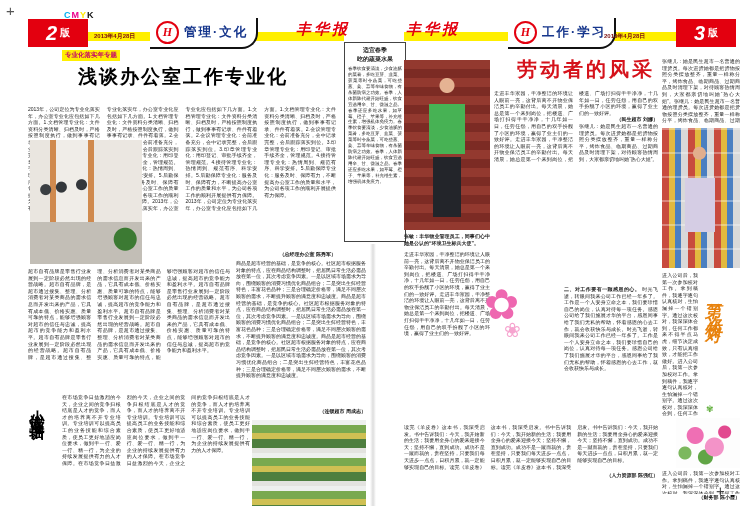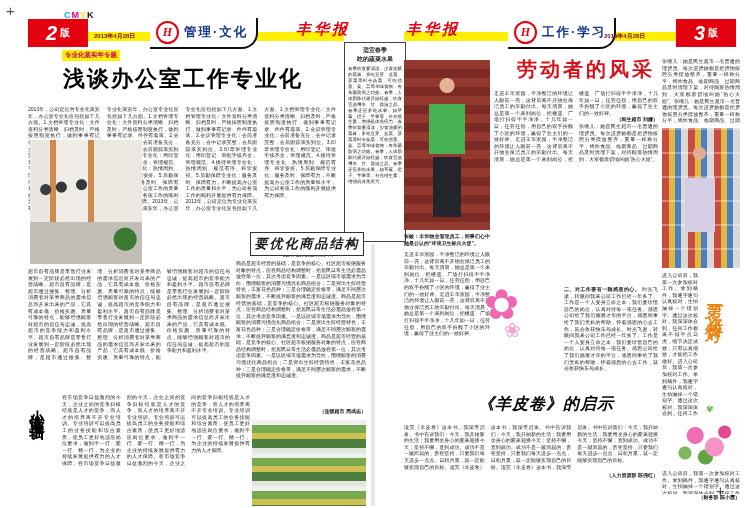--- a/index.html
+++ b/index.html
@@ -28,21 +28,21 @@
   
   .txt{font-size:5px;line-height:1.32;text-align:justify;color:#222;overflow:hidden;word-break:break-all;}
   .small{font-size:4.5px;}
   .c2{column-count:2;column-gap:6px;}
   .c3{column-count:3;column-gap:6px;}
   .c4{column-count:4;column-gap:7px;}
   .credit{font-size:5px;font-weight:bold;color:#111;text-align:right;}
   .lead{font-weight:bold;}
   .vt{writing-mode:vertical-rl;text-orientation:upright;}
   
-  .h-main{font-size:22px;font-weight:bold;letter-spacing:2px;text-align:center;color:#000;}
+  .h-main{font-size:19px;font-weight:bold;letter-spacing:2px;text-align:center;color:#000;}
   .h-red{font-size:20px;font-weight:bold;letter-spacing:3px;text-align:center;color:#d5121b;}
   .h-sans{font-size:18px;font-weight:bold;text-align:center;color:#000;background:#fff;
           display:flex;align-items:center;justify-content:center;}
   .h-box{border:1px solid #333;display:flex;align-items:center;justify-content:center;
          font-size:13px;font-weight:bold;font-style:italic;letter-spacing:2px;background:#fff;}
   .h-cal{font-size:16px;font-weight:bold;font-style:italic;letter-spacing:1px;text-align:center;color:#000;}
   .vhead-black{font-size:15px;font-weight:bold;letter-spacing:3px;color:#000;}
   .vhead-orange{font-size:16px;font-weight:bold;font-style:italic;letter-spacing:6px;color:#e8820c;
                 font-family:"Liberation Serif",serif;}
   .gw-title{color:#2f9e49;font-weight:bold;font-size:13px;letter-spacing:5px;line-height:1.7;text-align:right;}
@@ -126,21 +126,20 @@
     <div class="cb-title" style="margin-bottom:2px;">吃的蔬菜水果</div>
     <div class="txt small" style="height:160px;">春季饮食要清淡，少食油腻的菜肴，多吃豆芽、韭菜、菠菜等时令蔬菜，可吃些葱、姜、蒜等辛味食物，有杀菌防病之功效。春季，人体新陈代谢开始旺盛，饮食宜选用辛、甘、微温之品。春季还应多吃水果，如草莓、橙子、苹果等，补充维生素，增强机体免疫力。春季饮食要清淡，少食油腻的菜肴，多吃豆芽、韭菜、菠菜等时令蔬菜，可吃些葱、姜、蒜等辛味食物，有杀菌防病之功效。春季，人体新陈代谢开始旺盛，饮食宜选用辛、甘、微温之品。春季还应多吃水果，如草莓、橙子、苹果等，补充维生素，增强机体免疫力。</div>
   </div>
   <div class="abs fold" style="left:370px;top:244px;width:6px;height:262px;"></div>
 
   <div class="abs h-main serif" style="left:30px;top:64px;width:306px;">浅谈办公室工作专业化</div>
   <div class="abs txt c4" style="left:28px;top:106px;width:308px;height:158px;">2013年，公司定位为专业化落实年，办公室专业化应包括如下几方面。1.文档管理专业化：文件资料分类清晰、归档及时，严格按照制度执行，做到事事有记录、件件有着落。2.会议管理专业化：会前准备充分，会中记录完整，会后跟踪落实到位。3.印章管理专业化：用印登记、审批手续齐全，管理规范。4.接待管理专业化：热情周到、规范有序、科学安排。5.后勤保障专业化：服务及时、保障有力，不断提高办公室工作的质量和水平，为公司各项工作的顺利开展提供有力保障。2013年，公司定位为专业化落实年，办公室专业化应包括如下几方面。1.文档管理专业化：文件资料分类清晰、归档及时，严格按照制度执行，做到事事有记录、件件有着落。2.会议管理专业化：会前准备充分，会中记录完整，会后跟踪落实到位。3.印章管理专业化：用印登记、审批手续齐全，管理规范。4.接待管理专业化：热情周到、规范有序、科学安排。5.后勤保障专业化：服务及时、保障有力，不断提高办公室工作的质量和水平，为公司各项工作的顺利开展提供有力保障。2013年，公司定位为专业化落实年，办公室专业化应包括如下几方面。1.文档管理专业化：文件资料分类清晰、归档及时，严格按照制度执行，做到事事有记录、件件有着落。2.会议管理专业化：会前准备充分，会中记录完整，会后跟踪落实到位。3.印章管理专业化：用印登记、审批手续齐全，管理规范。4.接待管理专业化：热情周到、规范有序、科学安排。5.后勤保障专业化：服务及时、保障有力，不断提高办公室工作的质量和水平，为公司各项工作的顺利开展提供有力保障。2013年，公司定位为专业化落实年，办公室专业化应包括如下几方面。1.文档管理专业化：文件资料分类清晰、归档及时，严格按照制度执行，做到事事有记录、件件有着落。2.会议管理专业化：会前准备充分，会中记录完整，会后跟踪落实到位。3.印章管理专业化：用印登记、审批手续齐全，管理规范。4.接待管理专业化：热情周到、规范有序、科学安排。5.后勤保障专业化：服务及时、保障有力，不断提高办公室工作的质量和水平，为公司各项工作的顺利开展提供有力保障。</div>
   <div class="abs photo ph-office" style="left:30px;top:140px;width:112px;height:124px;"></div>
   <div class="abs credit" style="left:252px;top:251px;width:84px;">（总经理办公室 陈秀军）</div>
 
-  <div class="abs h-box serif" style="left:250px;top:232px;width:112px;height:22px;">要优化商品结构</div>
   <div class="abs txt" style="left:236px;top:260px;width:130px;height:146px;">商品是超市经营的基础，是竞争的核心。社区超市根据服务对象的特点，应在商品结构调整时，把居民日常生活必需品放在第一位，其次考虑竞争因素。一是以区域市场需求为导向，围绕顾客的消费习惯优化商品组合；二是突出生鲜经营特色，丰富花色品种；三是合理确定价格带，满足不同层次顾客的需求，不断提升顾客的满意度和忠诚度。商品是超市经营的基础，是竞争的核心。社区超市根据服务对象的特点，应在商品结构调整时，把居民日常生活必需品放在第一位，其次考虑竞争因素。一是以区域市场需求为导向，围绕顾客的消费习惯优化商品组合；二是突出生鲜经营特色，丰富花色品种；三是合理确定价格带，满足不同层次顾客的需求，不断提升顾客的满意度和忠诚度。商品是超市经营的基础，是竞争的核心。社区超市根据服务对象的特点，应在商品结构调整时，把居民日常生活必需品放在第一位，其次考虑竞争因素。一是以区域市场需求为导向，围绕顾客的消费习惯优化商品组合；二是突出生鲜经营特色，丰富花色品种；三是合理确定价格带，满足不同层次顾客的需求，不断提升顾客的满意度和忠诚度。</div>
   <div class="abs credit" style="left:282px;top:408px;width:84px;">（连锁超市 周成志）</div>
   <div class="abs photo ph-shelves" style="left:252px;top:420px;width:114px;height:86px;"></div>
 
   <div class="abs txt c3" style="left:28px;top:268px;width:202px;height:122px;">超市自有品牌是零售行业发展到一定阶段必然出现的经营战略。超市自有品牌，是超市通过搜集、整理、分析消费者对某类商品的需求信息而开发出来的产品，它具有成本低、价格实惠、质量可靠的特点，能够增强顾客对超市的信任与忠诚，提高超市的竞争能力和盈利水平。超市自有品牌是零售行业发展到一定阶段必然出现的经营战略。超市自有品牌，是超市通过搜集、整理、分析消费者对某类商品的需求信息而开发出来的产品，它具有成本低、价格实惠、质量可靠的特点，能够增强顾客对超市的信任与忠诚，提高超市的竞争能力和盈利水平。超市自有品牌是零售行业发展到一定阶段必然出现的经营战略。超市自有品牌，是超市通过搜集、整理、分析消费者对某类商品的需求信息而开发出来的产品，它具有成本低、价格实惠、质量可靠的特点，能够增强顾客对超市的信任与忠诚，提高超市的竞争能力和盈利水平。超市自有品牌是零售行业发展到一定阶段必然出现的经营战略。超市自有品牌，是超市通过搜集、整理、分析消费者对某类商品的需求信息而开发出来的产品，它具有成本低、价格实惠、质量可靠的特点，能够增强顾客对超市的信任与忠诚，提高超市的竞争能力和盈利水平。</div>
 
   <div class="abs vt vhead-black" style="left:27px;top:398px;height:108px;">小议专业培训</div>
   <div class="abs txt c3" style="left:62px;top:394px;width:188px;height:112px;">在市场竞争日益激烈的今天，企业之间的竞争归根结底是人才的竞争，而人才的培养离不开专业培训。专业培训可以提高员工的业务技能和综合素质，使员工更好地适应岗位要求，做到干一行、爱一行、精一行，为企业的持续发展提供有力的人才保障。在市场竞争日益激烈的今天，企业之间的竞争归根结底是人才的竞争，而人才的培养离不开专业培训。专业培训可以提高员工的业务技能和综合素质，使员工更好地适应岗位要求，做到干一行、爱一行、精一行，为企业的持续发展提供有力的人才保障。在市场竞争日益激烈的今天，企业之间的竞争归根结底是人才的竞争，而人才的培养离不开专业培训。专业培训可以提高员工的业务技能和综合素质，使员工更好地适应岗位要求，做到干一行、爱一行、精一行，为企业的持续发展提供有力的人才保障。</div>
 
   <div class="abs photo ph-woman" style="left:404px;top:60px;width:86px;height:170px;"></div>
@@ -156,21 +155,20 @@
 
   <div class="abs" style="left:484px;top:288px;width:78px;height:102px;">
     <span class="flower-big">✿</span>
     <span class="flower-small">❀</span>
   </div>
   <div class="abs txt" style="left:564px;top:286px;width:94px;height:106px;">
     <span class="lead">二、对工作要有一颗感恩的心。</span>
     <span>时光飞逝，转眼间我来公司工作已经一年多了。工作是一个人安身立命之本，我们要珍惜自己的岗位，认真对待每一项任务。感恩公司给了我们施展才华的平台，感恩同事给了我们无私的帮助，怀着感恩的心去工作，就会收获快乐与成长。时光飞逝，转眼间我来公司工作已经一年多了。工作是一个人安身立命之本，我们要珍惜自己的岗位，认真对待每一项任务。感恩公司给了我们施展才华的平台，感恩同事给了我们无私的帮助，怀着感恩的心去工作，就会收获快乐与成长。</span>
   </div>
 
-  <div class="abs h-cal serif" style="left:458px;top:394px;width:176px;">《羊皮卷》的启示</div>
   <div class="abs txt c3" style="left:404px;top:424px;width:254px;height:78px;">读完《羊皮卷》这本书，我深受启发。书中告诉我们：今天，我开始新的生活；我要用全身心的爱来迎接今天；坚持不懈，直到成功。成功不是一蹴而就的，贵在坚持，只要我们每天进步一点点，日积月累，就一定能够实现自己的目标。读完《羊皮卷》这本书，我深受启发。书中告诉我们：今天，我开始新的生活；我要用全身心的爱来迎接今天；坚持不懈，直到成功。成功不是一蹴而就的，贵在坚持，只要我们每天进步一点点，日积月累，就一定能够实现自己的目标。读完《羊皮卷》这本书，我深受启发。书中告诉我们：今天，我开始新的生活；我要用全身心的爱来迎接今天；坚持不懈，直到成功。成功不是一蹴而就的，贵在坚持，只要我们每天进步一点点，日积月累，就一定能够实现自己的目标。</div>
   <div class="abs credit" style="left:584px;top:472px;width:74px;background:#fff;">（人力资源部 陈强红）</div>
 
   <div class="abs txt" style="left:662px;top:58px;width:78px;height:66px;">张继儿：她是民生超市一名普通的理货员。每次进货她都是把货物按照分类摆放整齐，重量一样称分平，烤炸食品、临期商品、过期商品及时清理下架，对待顾客热情周到，大家都亲切地叫她“热心大姐”。张继儿：她是民生超市一名普通的理货员。每次进货她都是把货物按照分类摆放整齐，重量一样称分平，烤炸食品、临期商品、过期商品及时清理下架，对待顾客热情周到，大家都亲切地叫她“热心大姐”。</div>
   <div class="abs photo ph-market" style="left:662px;top:128px;width:78px;height:140px;"></div>
   <div class="abs txt" style="left:662px;top:272px;width:36px;height:146px;">进入公司后，我第一次参加校对工作。拿到稿件，我逐字逐句认真核对，生怕漏掉一个错别字。通过这次校对，我深深体会到，任何工作都来不得半点马虎，细节决定成败，只有认真细致，才能把工作做好。进入公司后，我第一次参加校对工作。拿到稿件，我逐字逐句认真核对，生怕漏掉一个错别字。通过这次校对，我深深体会到，任何工作都来不得半点马虎，细节决定成败，只有认真细致，才能把工作做好。</div>
   <div class="abs vt vhead-orange" style="left:702px;top:290px;height:116px;">第一次校对</div>
   <div class="abs leaf" style="left:706px;top:404px;">✾</div>
   <div class="abs photo ph-flower" style="left:676px;top:418px;width:64px;height:50px;"></div>
   <div class="abs txt" style="left:662px;top:470px;width:78px;height:24px;">进入公司后，我第一次参加校对工作。拿到稿件，我逐字逐句认真核对，生怕漏掉一个错别字。通过这次校对，我深深体会到，任何工作都来不得半点马虎，细节决定成败，只有认真细致，才能把工作做好。</div>

